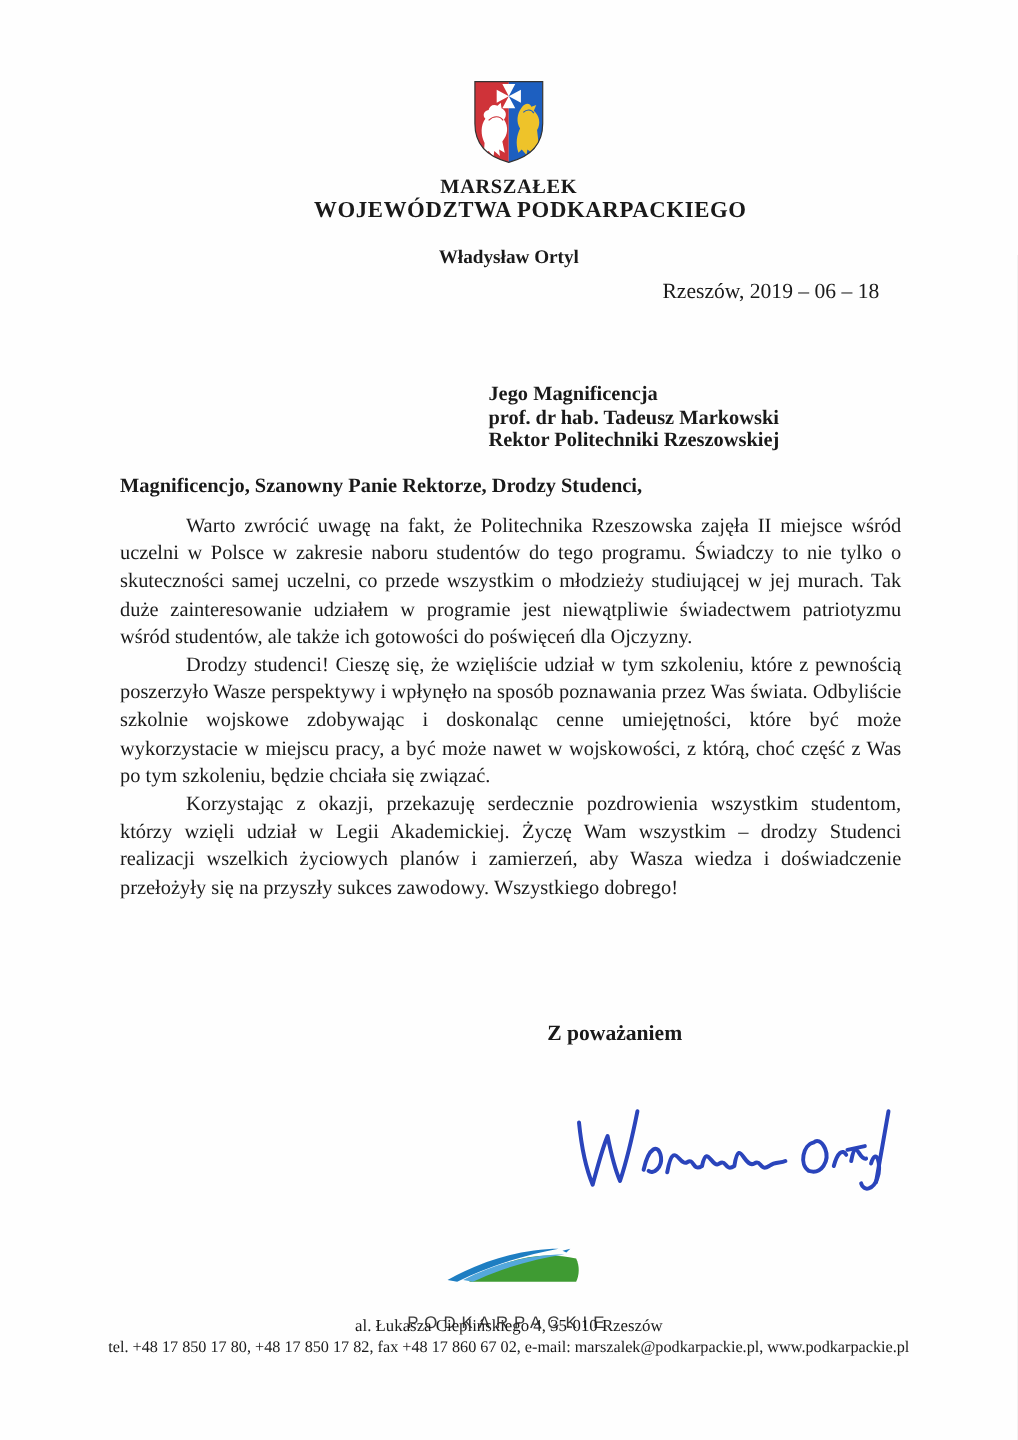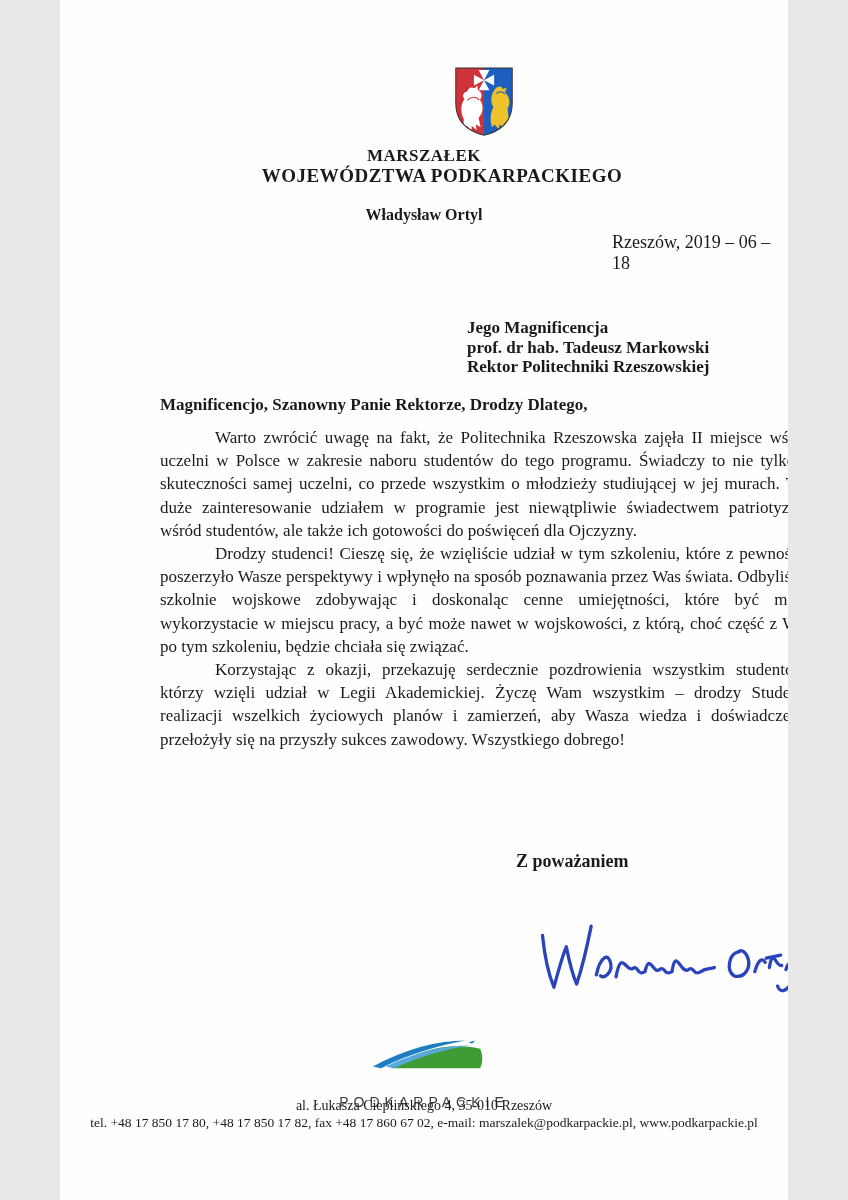--- a/index.html
+++ b/index.html
@@ -1,18 +1,18 @@
 <!DOCTYPE html>
 <html lang="pl"><head>
 <meta charset="utf-8">
 <style>
   html,body { margin:0; padding:0; background:#e8e8e8; }
   .page {
     position:relative;
-    width:728px; height:1200px;
+    width:848px; height:1200px;
     margin:0 auto;
     background:#fefefe;
     font-family:"Liberation Serif", serif;
     color:#1a1a1a;
     overflow:hidden;
   }
   
   .crest { position:absolute; left:389px; top:64px; width:70px; height:74px; }
   .lh-text { position:absolute; left:0; right:0; top:146px; text-align:center; }
   .lh-office   { font-size:17px; font-weight:bold; letter-spacing:0.5px; line-height:19px; }
@@ -88,21 +88,21 @@
   </div>
 
   <div class="date-line">Rzeszów, 2019 – 06 – 18</div>
 
   <div class="addressee">
     <div>Jego Magnificencja</div>
     <div>prof. dr hab. Tadeusz Markowski</div>
     <div>Rektor Politechniki Rzeszowskiej</div>
   </div>
 
-  <div class="salutation">Magnificencjo, Szanowny Panie Rektorze, Drodzy Dlatego,</div>
+  <div class="salutation">Magnificencjo, Szanowny Panie Rektorze, Drodzy Studenci,</div>
 
   <div class="body-text">
     <p>Warto zwrócić uwagę na fakt, że Politechnika Rzeszowska zajęła II miejsce wśród uczelni w Polsce w zakresie naboru studentów do tego programu. Świadczy to nie tylko o skuteczności samej uczelni, co przede wszystkim o młodzieży studiującej w jej murach. Tak duże zainteresowanie udziałem w programie jest niewątpliwie świadectwem patriotyzmu wśród studentów, ale także ich gotowości do poświęceń dla Ojczyzny.</p>
     <p>Drodzy studenci! Cieszę się, że wzięliście udział w tym szkoleniu, które z pewnością poszerzyło Wasze perspektywy i wpłynęło na sposób poznawania przez Was świata. Odbyliście szkolnie wojskowe zdobywając i doskonaląc cenne umiejętności, które być może wykorzystacie w miejscu pracy, a być może nawet w wojskowości, z którą, choć część z Was po tym szkoleniu, będzie chciała się związać.</p>
     <p>Korzystając z okazji, przekazuję serdecznie pozdrowienia wszystkim studentom, którzy wzięli udział w Legii Akademickiej. Życzę Wam wszystkim – drodzy Studenci realizacji wszelkich życiowych planów i zamierzeń, aby Wasza wiedza i doświadczenie przełożyły się na przyszły sukces zawodowy. Wszystkiego dobrego!</p>
   </div>
 
   <div class="closing">Z poważaniem</div>
 
   <svg class="signature" viewBox="0 0 280 105" role="img" aria-label="Władysław Ortyl">

